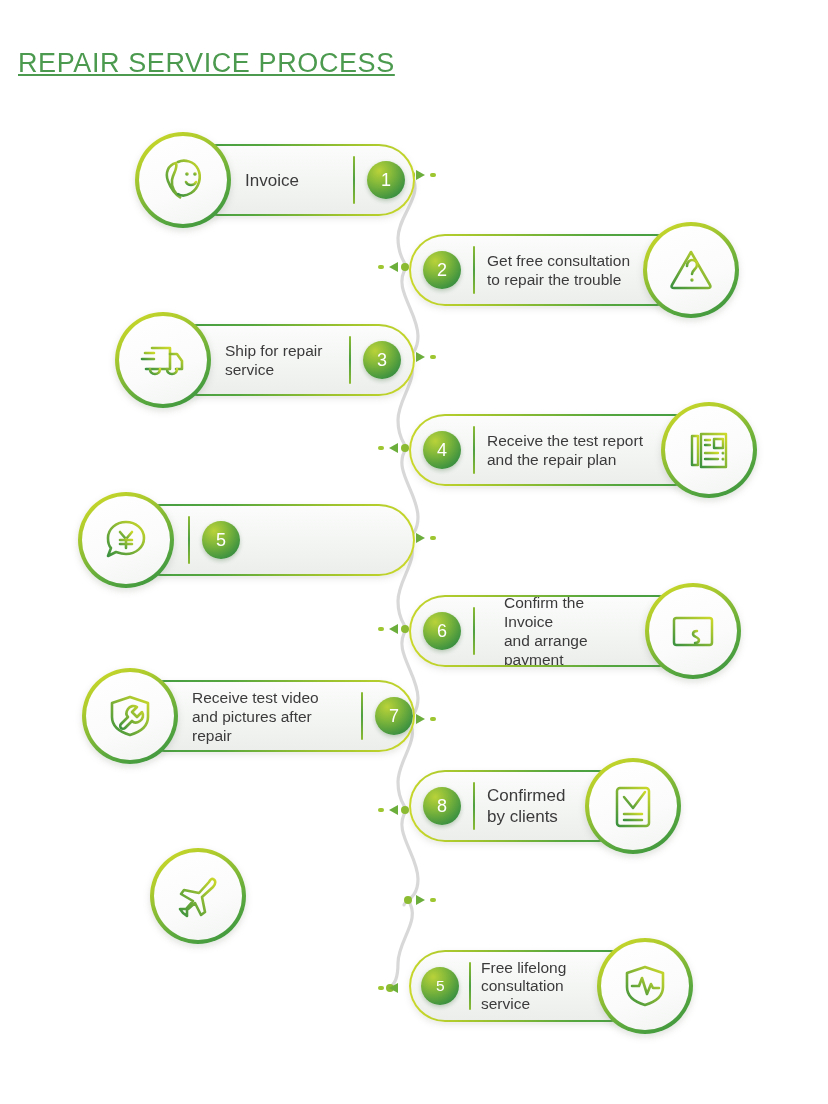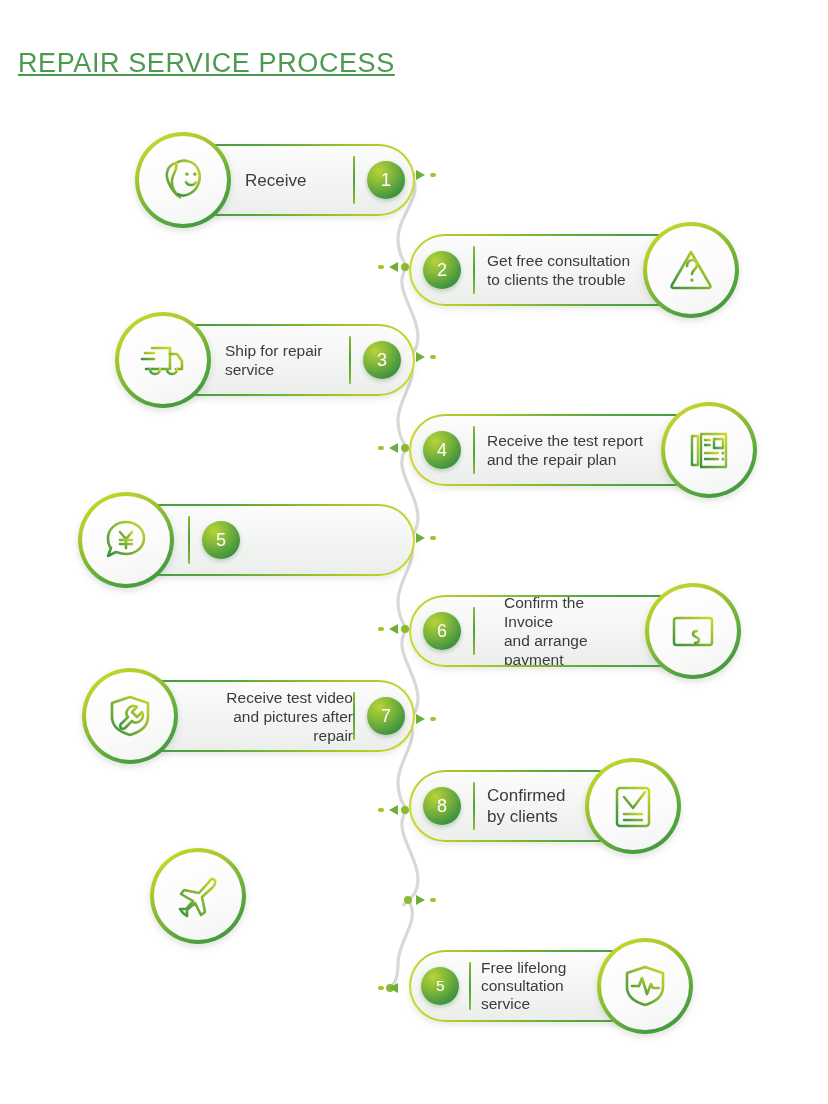--- a/index.html
+++ b/index.html
@@ -181,21 +181,21 @@
     <rect x="378" y="808" width="6" height="4" rx="2"></rect>
     <rect x="430" y="898" width="6" height="4" rx="2"></rect>
     <rect x="378" y="986" width="6" height="4" rx="2"></rect>
   </g>
 </svg>
 
 <div class="step" style="left:135px; top:132px; width:280px;">
   <div class="step-inner">
     <div class="pill pill-left" style="left:46px; width:234px;">
       <div class="pill-face" style="padding-left:62px; padding-right:8px;">
-        <div class="step-text big" style="flex:1;">Receive</div>
+        <div class="step-text big" style="flex:1;">Invoice</div>
         <div class="divider"></div>
         <div class="badge" style="margin-left:12px;">1</div>
       </div>
     </div>
     <div class="icon-circle" style="left:0;">
       <div class="icon-face">
         <svg width="58" height="58" viewBox="0 0 58 58">
           <defs>
               <linearGradient id="g1" x1="0" y1="1" x2="1" y2="0">
             <stop offset="0" stop-color="#3b9140"></stop>
@@ -215,21 +215,21 @@
   </div>
 </div>
 
 <div class="step" style="left:409px; top:222px; width:330px;">
   <div class="step-inner">
     <div class="pill pill-right" style="left:0; width:284px;">
       <div class="pill-face" style="padding-left:12px; padding-right:58px;">
         <div class="badge">2</div>
         <div class="divider" style="margin-left:12px;"></div>
         <div class="step-text" style="flex:1; margin-left:12px;">Get free consultation
-to clients the trouble</div>
+to repair the trouble</div>
       </div>
     </div>
     <div class="icon-circle" style="left:234px;">
       <div class="icon-face">
         <svg width="58" height="58" viewBox="0 0 58 58">
           <defs>
               <linearGradient id="g2" x1="0" y1="1" x2="1" y2="0">
             <stop offset="0" stop-color="#3b9140"></stop>
                 <stop offset="1" stop-color="#cdd92a"></stop>
               </linearGradient>
@@ -367,21 +367,21 @@
           </g>
         </svg>
       </div>
     </div>
   </div>
 </div>
 
 <div class="step" style="left:82px; top:668px; width:333px;">
   <div class="step-inner">
     <div class="pill pill-left" style="left:46px; width:287px;">
-      <div class="pill-face" style="padding-left:62px; padding-right:8px;text-align:right;">
+      <div class="pill-face" style="padding-left:62px; padding-right:0;">
         <div class="step-text" style="flex:1;">Receive test video
 and pictures after
 repair</div>
         <div class="divider"></div>
         <div class="badge" style="margin-left:12px;">7</div>
       </div>
     </div>
     <div class="icon-circle" style="left:0;">
       <div class="icon-face">
         <svg width="58" height="58" viewBox="0 0 58 58">

